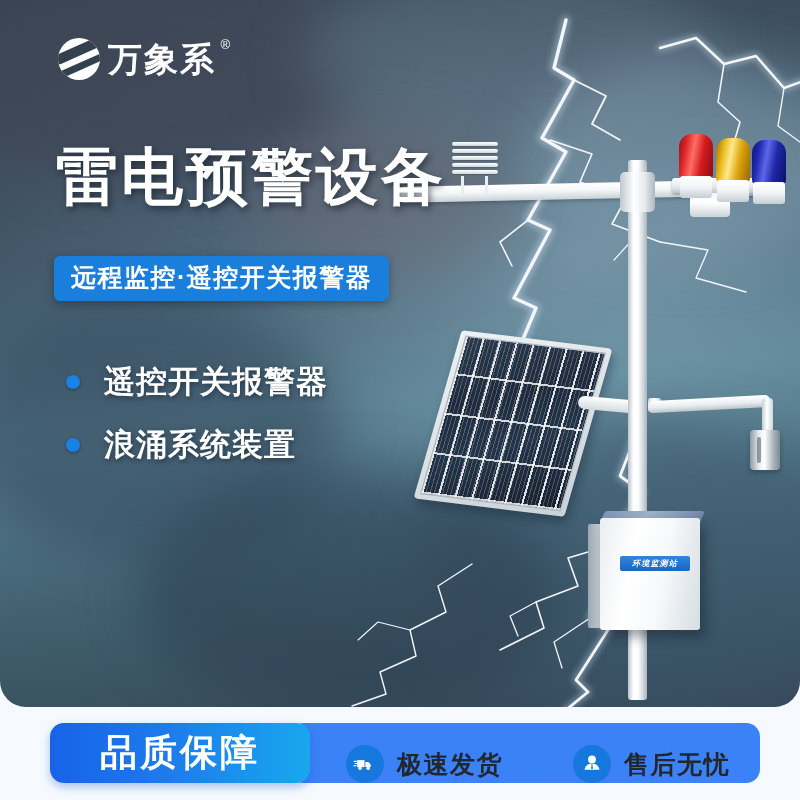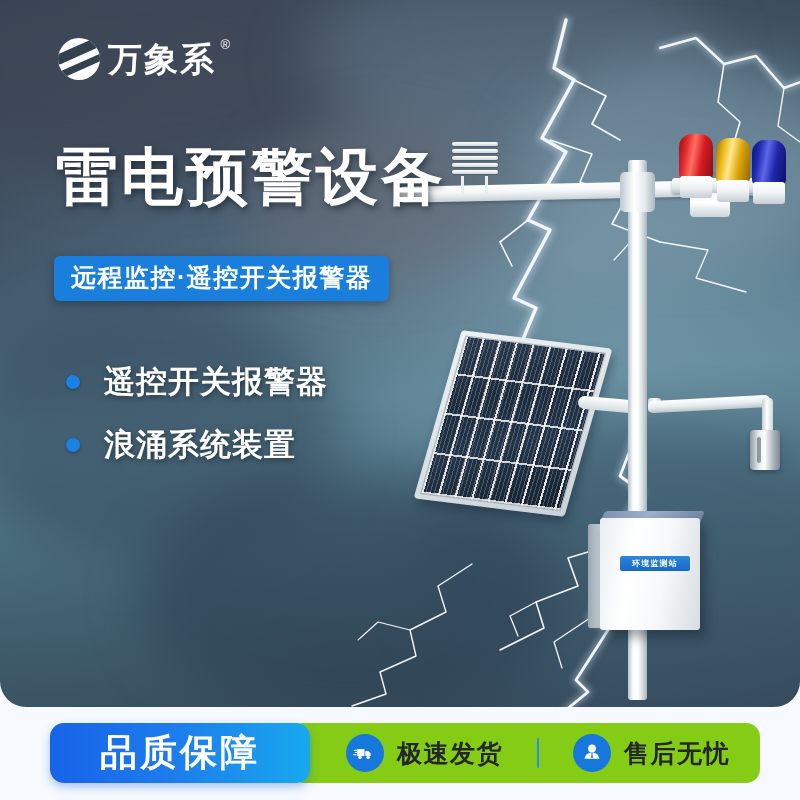--- a/index.html
+++ b/index.html
@@ -30,21 +30,21 @@
   .c6{ left:140px; top:470px; width:420px; height:250px; background:rgba(44,62,80,.55); }
   .c7{ left:250px; top:120px; width:260px; height:160px; background:rgba(108,96,104,.38); }
 
   
   .bolt{ position:absolute; pointer-events:none; }
   .bolt svg{ display:block; overflow:visible; }
   .bolt .stroke{ fill:none; stroke:#f2f6fb; stroke-linecap:round; stroke-linejoin:round; }
   .bolt .glow{ fill:none; stroke:rgba(220,235,250,.40); stroke-linecap:round; stroke-linejoin:round; filter:blur(3px); }
 
   
-  .station{ position:absolute; left:0; top:0; width:751px; height:707px; }
+  .station{ position:absolute; left:0; top:0; width:751px; height:707px;font-style:italic; }
   .pole{
     position:absolute; left:628px; top:160px; width:19px; height:540px;
     background:linear-gradient(90deg,#b9c3ca 0%, #ffffff 28%, #fdfefe 52%, #d3dade 78%, #a9b3ba 100%);
     border-radius:3px;
   }
   .crossarm{
     position:absolute; left:400px; top:183px; width:370px; height:16px;
     background:linear-gradient(180deg,#ffffff 0%, #f4f7f8 45%, #c9d1d6 100%);
     border-radius:4px;
     transform:rotate(-1.2deg);
@@ -227,22 +227,22 @@
     position:absolute; left:50px; top:16px;
     width:260px; height:60px; border-radius:14px;
     background:linear-gradient(90deg,#1763e8 0%, #1d7bec 45%, #18a8ee 100%);
     display:flex; align-items:center; justify-content:center;
     color:#ffffff; font-size:37px; font-weight:700; letter-spacing:3px;
     box-shadow:0 4px 10px rgba(20,90,200,.35);
     z-index:2;
   }
   .infobar{
     position:absolute; left:290px; top:16px; width:470px; height:60px;
-    background:#84cc16; border-radius:14px;
-    display:flex; align-items:center;
+    background:#3b82f6; border-radius:14px;
+    display:flex; align-items:flex-end;
     padding-left:56px; gap:0;
   }
   .info-item{ display:flex; align-items:center; gap:13px; }
   .circ{
     width:38px; height:38px; border-radius:50%; background:#1677dd;
     display:flex; align-items:center; justify-content:center; flex:0 0 auto;
   }
   .info-label{ color:#23272c; font-size:25px; font-weight:700; letter-spacing:1.5px; }
   .vdiv{ width:2px; height:30px; background:#2f8bea; margin:0 34px; border-radius:1px; }
 </style>

